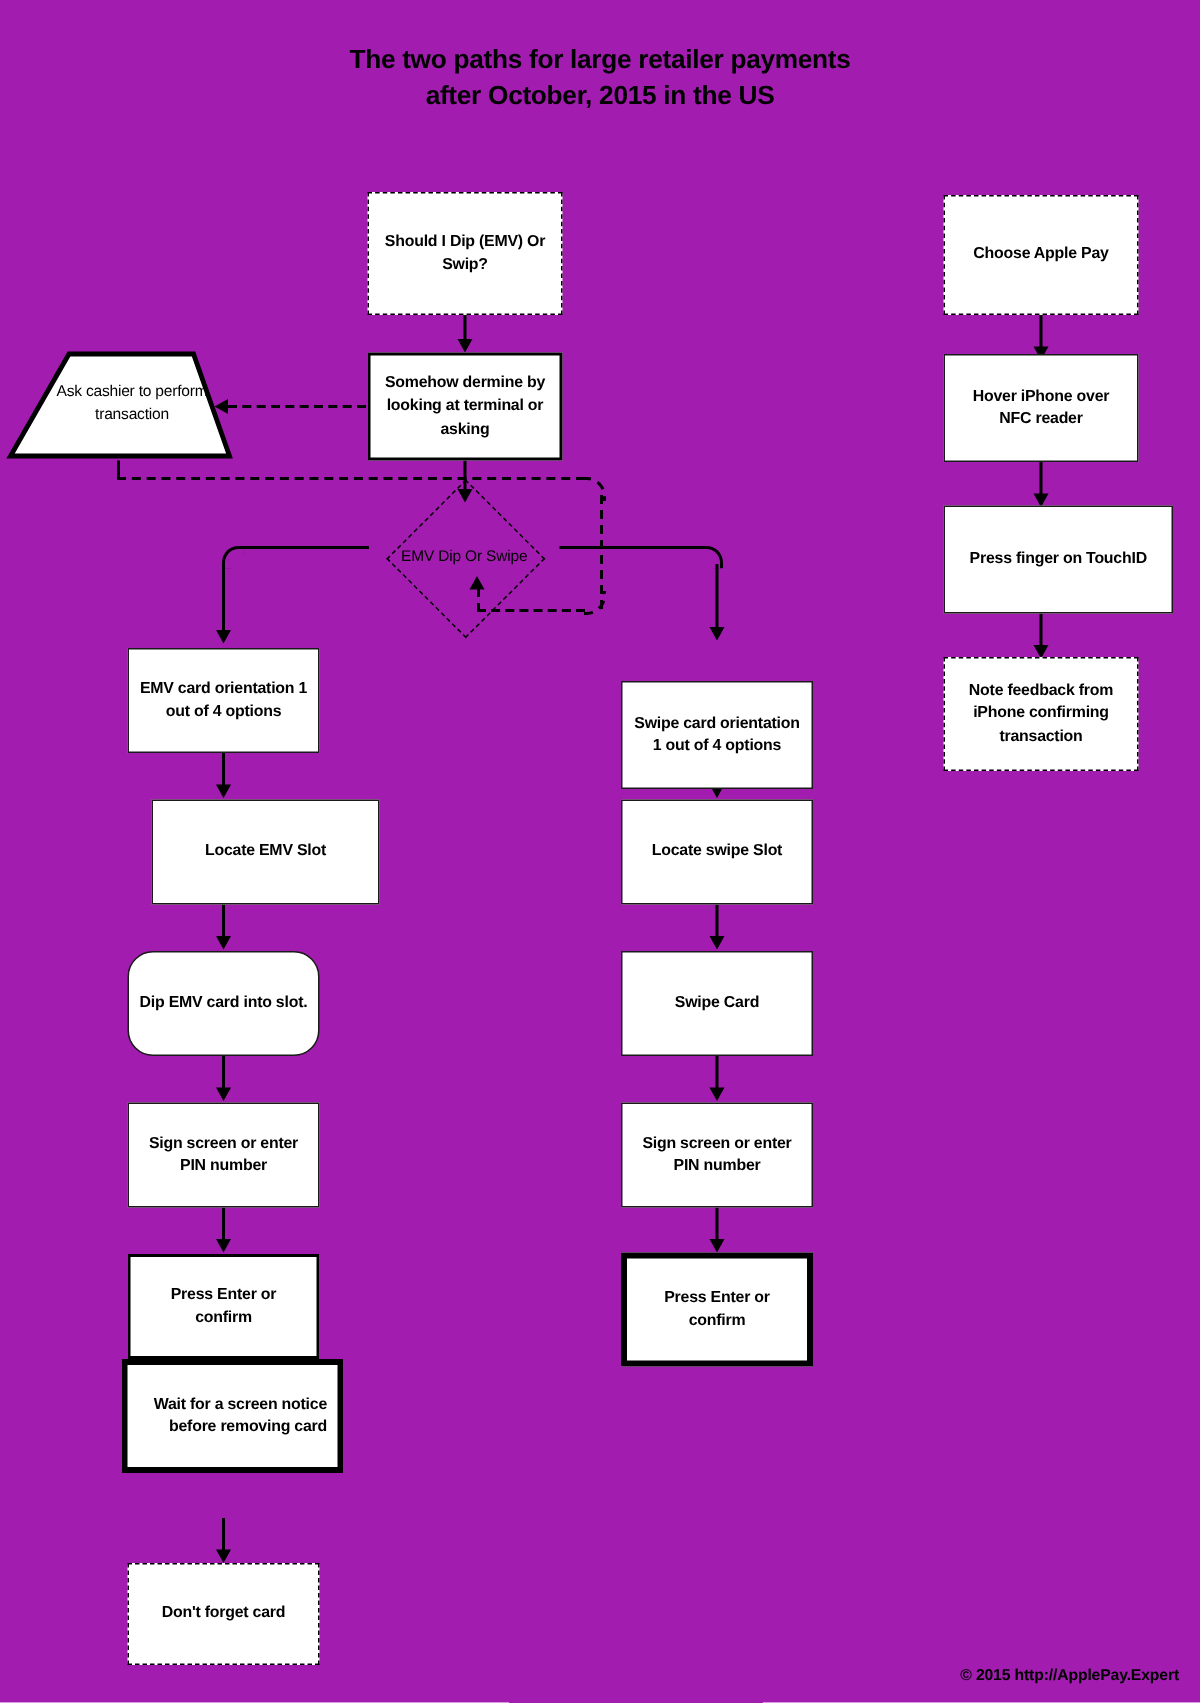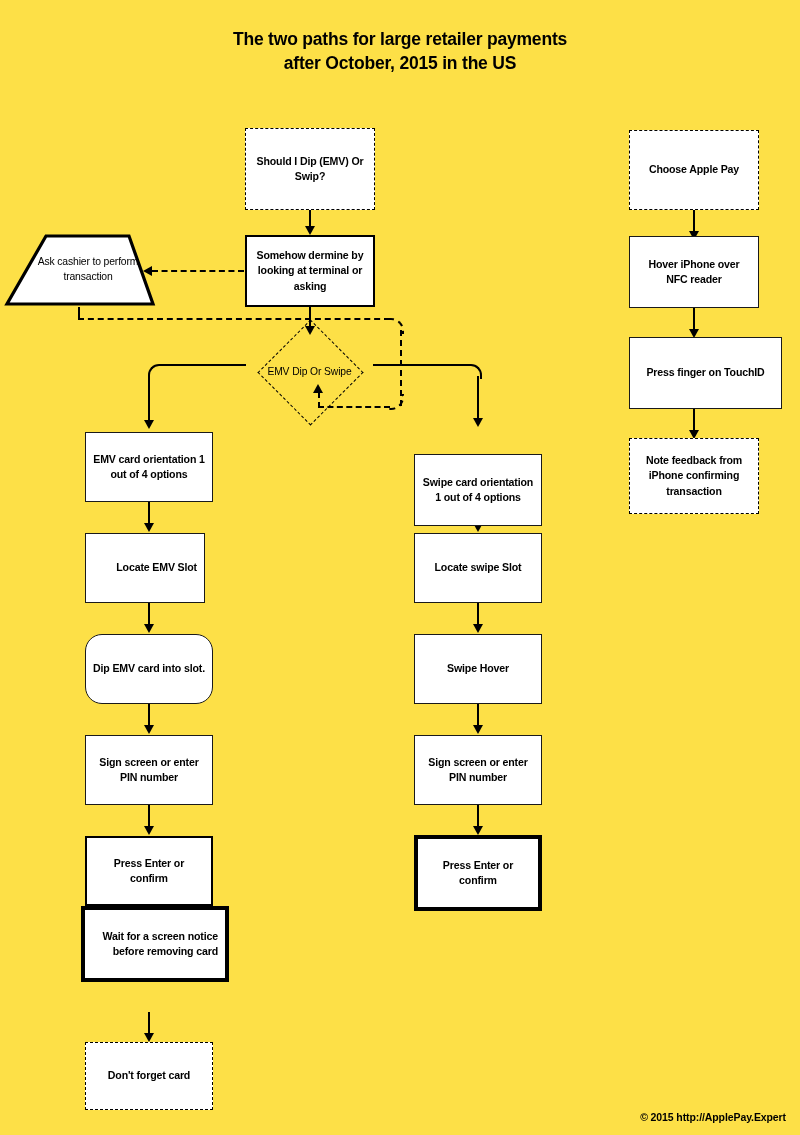--- a/index.html
+++ b/index.html
@@ -8,21 +8,21 @@
     background: #ffffff;
   }
   body {
     font-family: "Liberation Sans", sans-serif;
     color: #000000;
   }
   #canvas {
     position: relative;
     width: 800px;
     height: 1135px;
-    background: #fde047;
+    background: #a21caf;
     overflow: hidden;
   }
 
   
   #title {
     position: absolute;
     left: 0;
     top: 28px;
     width: 800px;
     text-align: center;
@@ -243,21 +243,21 @@
   <div class="vline" style="left:477px; top:376px; height:44px;"></div>
   <div class="arrow-down" style="left:473px; top:418px;"></div>
 
   <div class="node solid-thin" style="left:85px; top:432px; width:128px; height:70px;">
     <span>EMV card orientation 1 out of 4 options</span>
   </div>
 
   <div class="vline" style="left:148px; top:502px; height:28px;"></div>
   <div class="arrow-down" style="left:144px; top:523px;"></div>
 
-  <div class="node solid-thin" style="left:85px; top:533px; width:120px; height:70px;justify-content:flex-end;">
+  <div class="node solid-thin" style="left:101px; top:533px; width:152px; height:70px;">
     <span>Locate EMV Slot</span>
   </div>
 
   <div class="vline" style="left:148px; top:603px; height:28px;"></div>
   <div class="arrow-down" style="left:144px; top:624px;"></div>
 
   <div class="node solid-thin" style="left:85px; top:634px; width:128px; height:70px;border-radius:17px;">
     <span>Dip EMV card into slot.</span>
   </div>
 
@@ -297,21 +297,21 @@
   <div class="arrow-down" style="left:473px; top:523px;"></div>
 
   <div class="node solid-thin" style="left:414px; top:533px; width:128px; height:70px;">
     <span>Locate swipe Slot</span>
   </div>
 
   <div class="vline" style="left:477px; top:603px; height:28px;"></div>
   <div class="arrow-down" style="left:473px; top:624px;"></div>
 
   <div class="node solid-thin" style="left:414px; top:634px; width:128px; height:70px;">
-    <span>Swipe Hover</span>
+    <span>Swipe Card</span>
   </div>
 
   <div class="vline" style="left:477px; top:704px; height:28px;"></div>
   <div class="arrow-down" style="left:473px; top:725px;"></div>
 
   <div class="node solid-thin" style="left:414px; top:735px; width:128px; height:70px;">
     <span>Sign screen or enter PIN number</span>
   </div>
 
   <div class="vline" style="left:477px; top:805px; height:28px;"></div>

